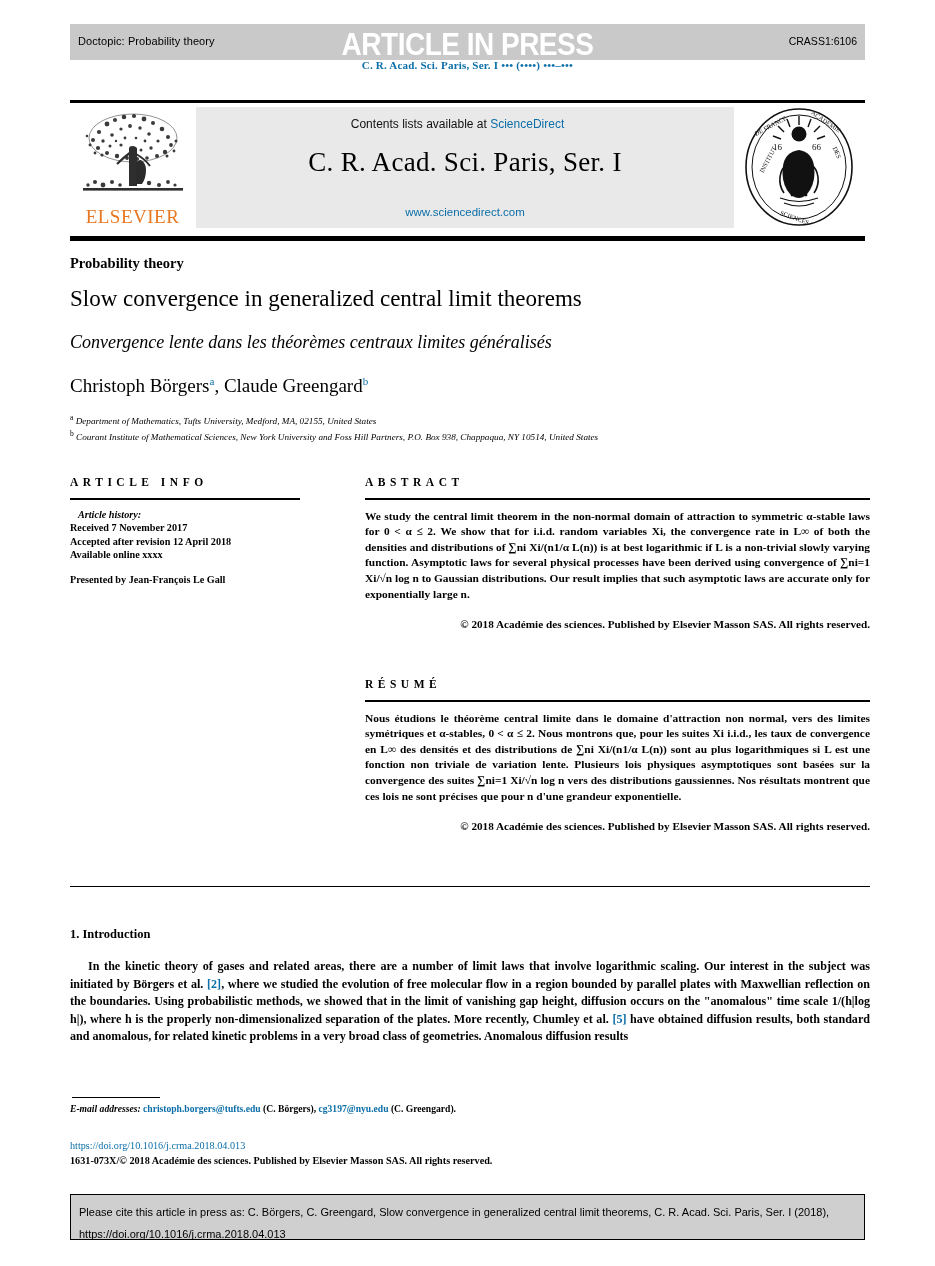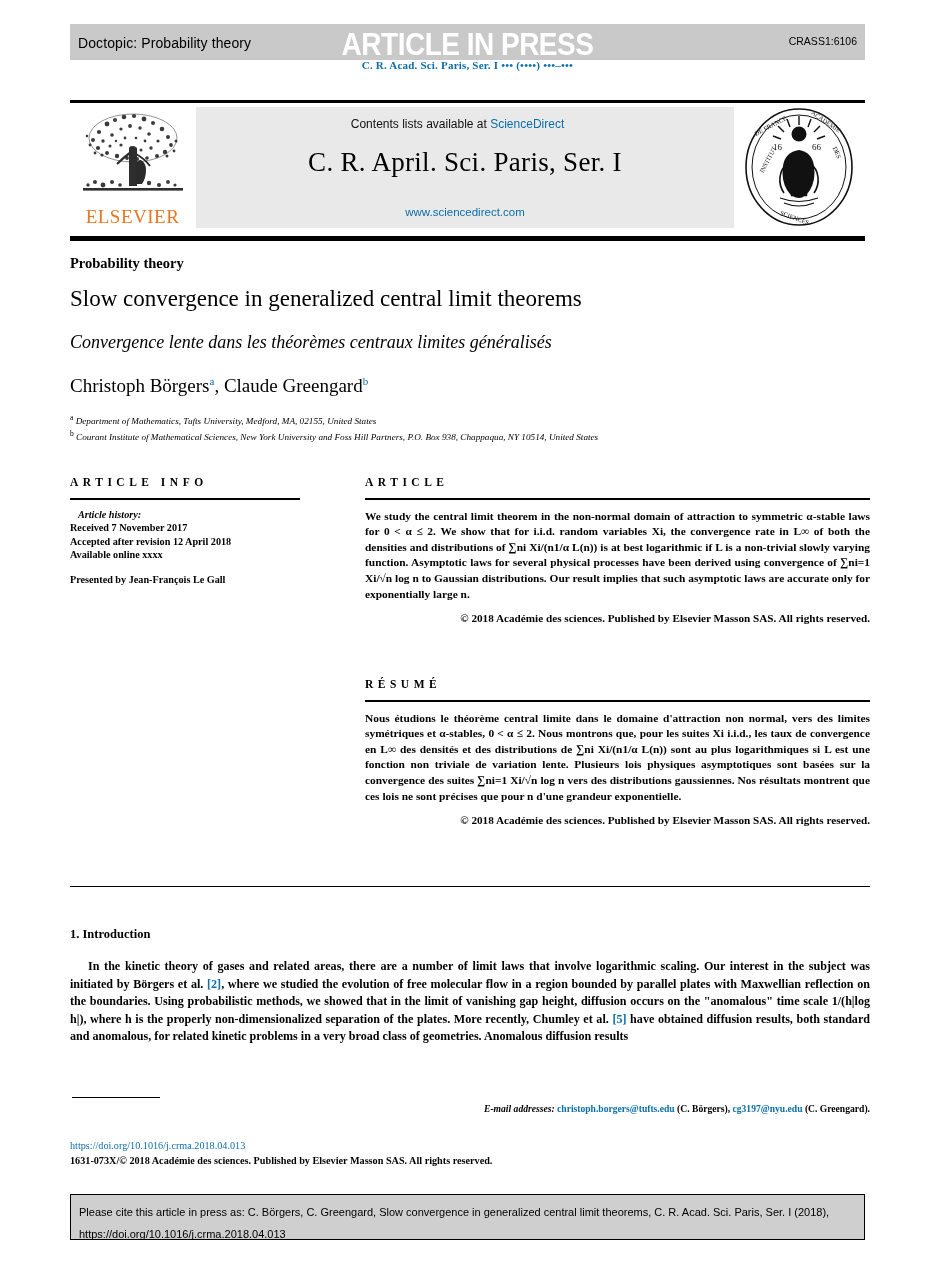--- a/index.html
+++ b/index.html
@@ -26,21 +26,21 @@
   .press-bar {
     position: absolute;
     left: 70px; top: 24px;
     width: 795px; height: 36px;
     background: #c9c9c9;
   }
   .press-bar .doctopic {
     position: absolute;
     left: 8px; top: 11px;
     font-family: "Liberation Sans", sans-serif;
-    font-size: 14px;
+    font-size: 11px;
     color: #000;
     letter-spacing: .1px;
   }
   .press-bar .press-words {
     position: absolute;
     left: 0; right: 0; top: 2px;
     text-align: center;
     font-family: "Liberation Sans", sans-serif;
     font-weight: bold;
     font-size: 28px;
@@ -232,21 +232,21 @@
   }
   .abs-body {
     margin-top: 9px;
     font-family: "Liberation Serif", serif;
     font-size: 11.4px;
     line-height: 15.6px;
     text-align: justify;
     font-weight: bold;
   }
   .abs-copy {
-    margin-top: 10px;
+    margin-top: 16px;
     text-align: right;
     font-family: "Liberation Serif", serif;
     font-size: 11.2px;
     font-weight: bold;
   }
   .resume-wrap {
     position: absolute;
     left: 365px; top: 678px;
     width: 505px;
   }
@@ -285,21 +285,20 @@
     width: 88px; height: 1.3px;
     background: #000;
   }
   .foot-mail {
     position: absolute;
     left: 70px; top: 1103px;
     width: 800px;
     font-family: "Liberation Serif", serif;
     font-size: 9.6px;
     font-weight: bold;
-    text-align: right;
   }
   .foot-mail .lbl { font-style: italic; }
   .foot-mail a { color: #0b6ea8; text-decoration: none; }
   .doi-line {
     position: absolute;
     left: 70px; top: 1140px;
     font-family: "Liberation Serif", serif;
     font-size: 10.2px;
     color: #0b6ea8;
   }
@@ -341,21 +340,21 @@
   </div>
 
   <div class="running-line">C. R. Acad. Sci. Paris, Ser. I ••• (••••) •••–•••</div>
 
   <div class="rule-thick-top"></div>
 
   <div class="masthead-band">
     <div class="contents">
       <span>Contents lists available at </span><a class="sd" href="#" style="text-decoration:none;">ScienceDirect</a>
     </div>
-    <div class="jtitle">C. R. April. Sci. Paris, Ser. I</div>
+    <div class="jtitle">C. R. Acad. Sci. Paris, Ser. I</div>
     <div class="sdurl">www.sciencedirect.com</div>
   </div>
 
   <div class="elsevier">
     <svg class="tree" viewBox="0 0 108 96">
       <g fill="#3a3a3a">
 
         <ellipse cx="54" cy="30" rx="44" ry="24" fill="none" stroke="#4a4a4a" stroke-width="0.6"></ellipse>
         <g>
           <circle cx="20" cy="24" r="2.1"></circle>
@@ -493,21 +492,21 @@
     <div class="info-body">
       <div class="hist-label">Article history:</div>
       <div>Received 7 November 2017</div>
       <div>Accepted after revision 12 April 2018</div>
       <div>Available online xxxx</div>
     </div>
     <div class="info-presented">Presented by Jean-François Le Gall</div>
   </div>
 
   <div class="col-abs">
-    <div class="col-head">ARTICLE</div>
+    <div class="col-head">ABSTRACT</div>
     <div class="col-rule"></div>
     <div class="abs-body">We study the central limit theorem in the non-normal domain of attraction to symmetric α-stable laws for 0 &lt; α ≤ 2. We show that for i.i.d. random variables Xi, the convergence rate in L∞ of both the densities and distributions of ∑ni Xi/(n1/α L(n)) is at best logarithmic if L is a non-trivial slowly varying function. Asymptotic laws for several physical processes have been derived using convergence of ∑ni=1 Xi/√n log n to Gaussian distributions. Our result implies that such asymptotic laws are accurate only for exponentially large n.</div>
     <div class="abs-copy">© 2018 Académie des sciences. Published by Elsevier Masson SAS. All rights reserved.</div>
   </div>
 
   <div class="resume-wrap">
     <div class="col-head">RÉSUMÉ</div>
     <div class="col-rule"></div>
     <div class="abs-body">Nous étudions le théorème central limite dans le domaine d'attraction non normal, vers des limites symétriques et α-stables, 0 &lt; α ≤ 2. Nous montrons que, pour les suites Xi i.i.d., les taux de convergence en L∞ des densités et des distributions de ∑ni Xi/(n1/α L(n)) sont au plus logarithmiques si L est une fonction non triviale de variation lente. Plusieurs lois physiques asymptotiques sont basées sur la convergence des suites ∑ni=1 Xi/√n log n vers des distributions gaussiennes. Nos résultats montrent que ces lois ne sont précises que pour n d'une grandeur exponentielle.</div>
     <div class="abs-copy">© 2018 Académie des sciences. Published by Elsevier Masson SAS. All rights reserved.</div>

